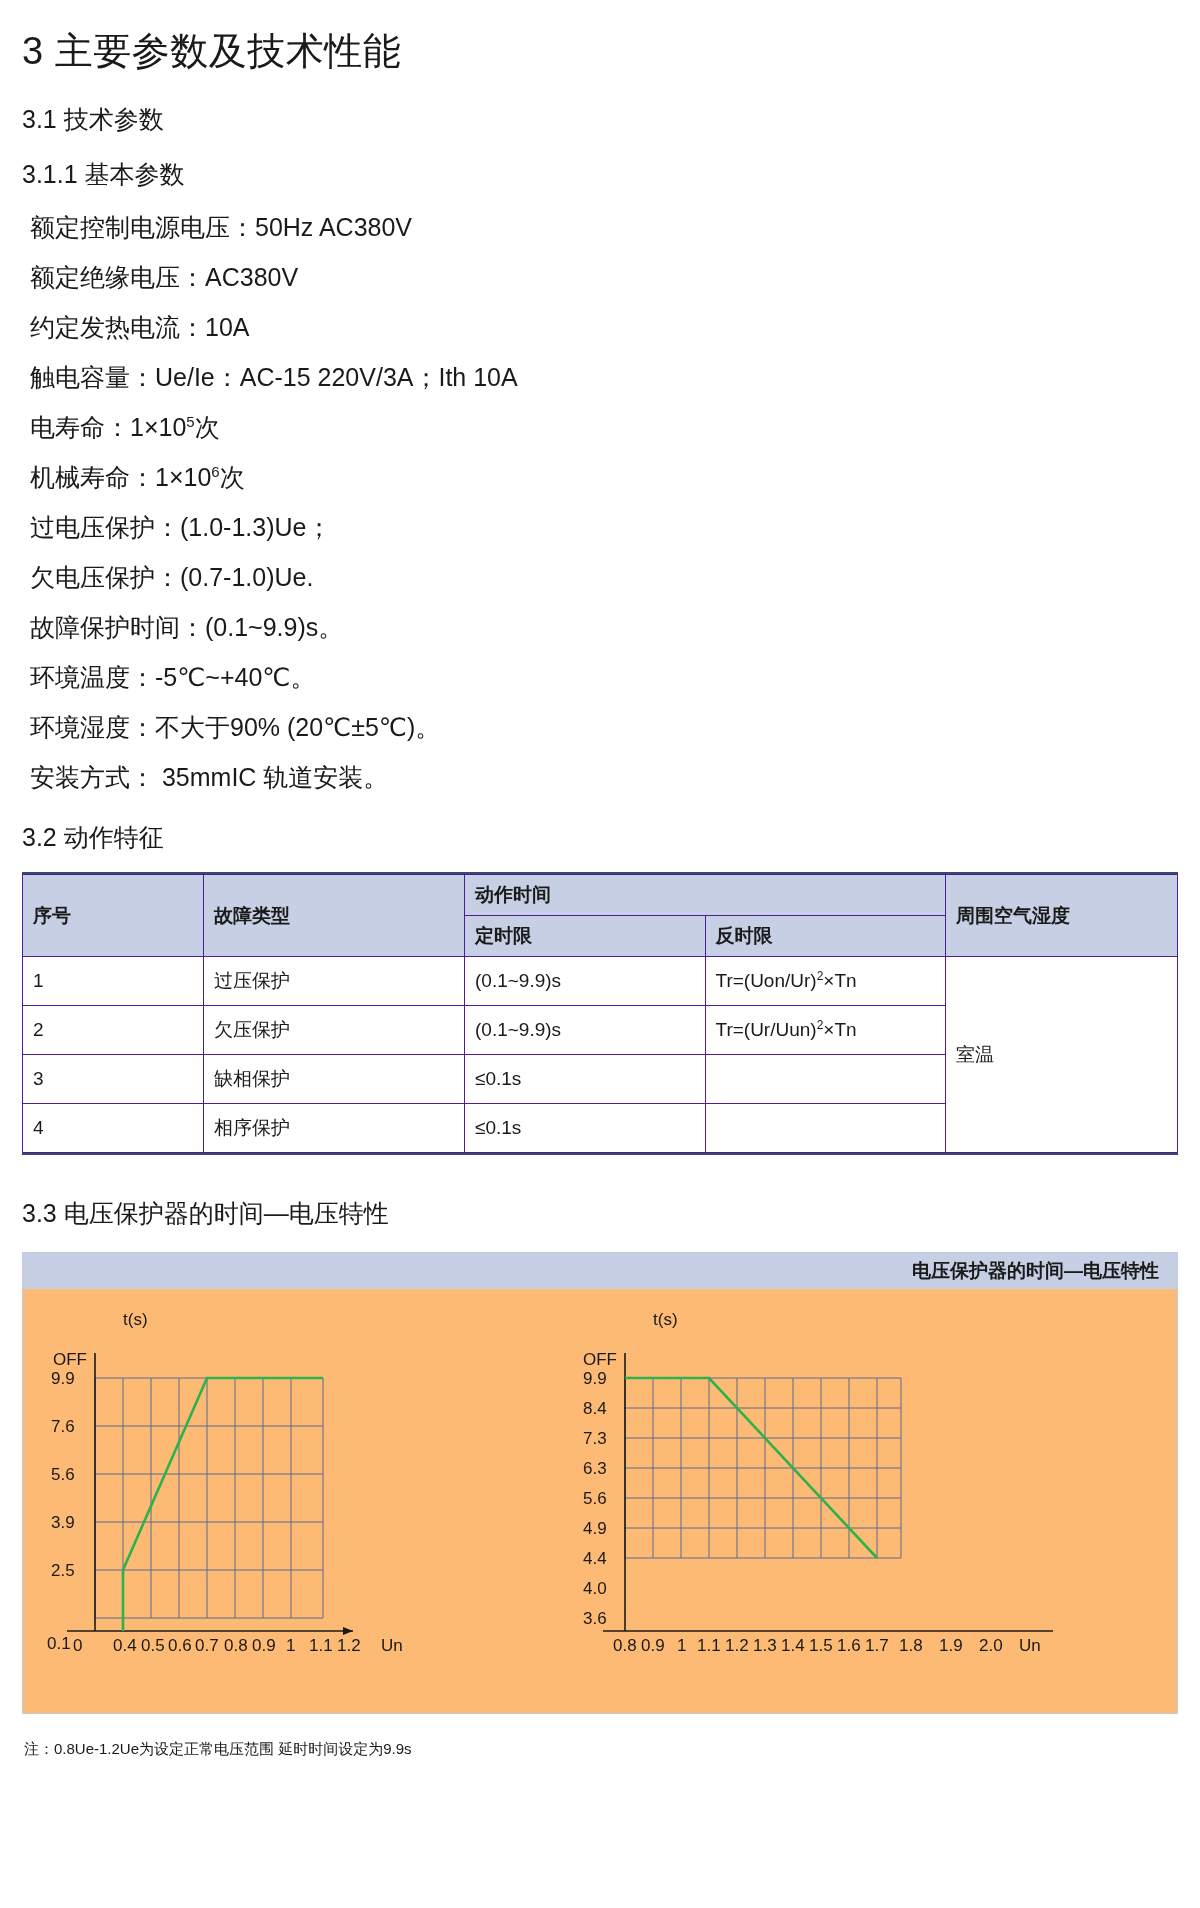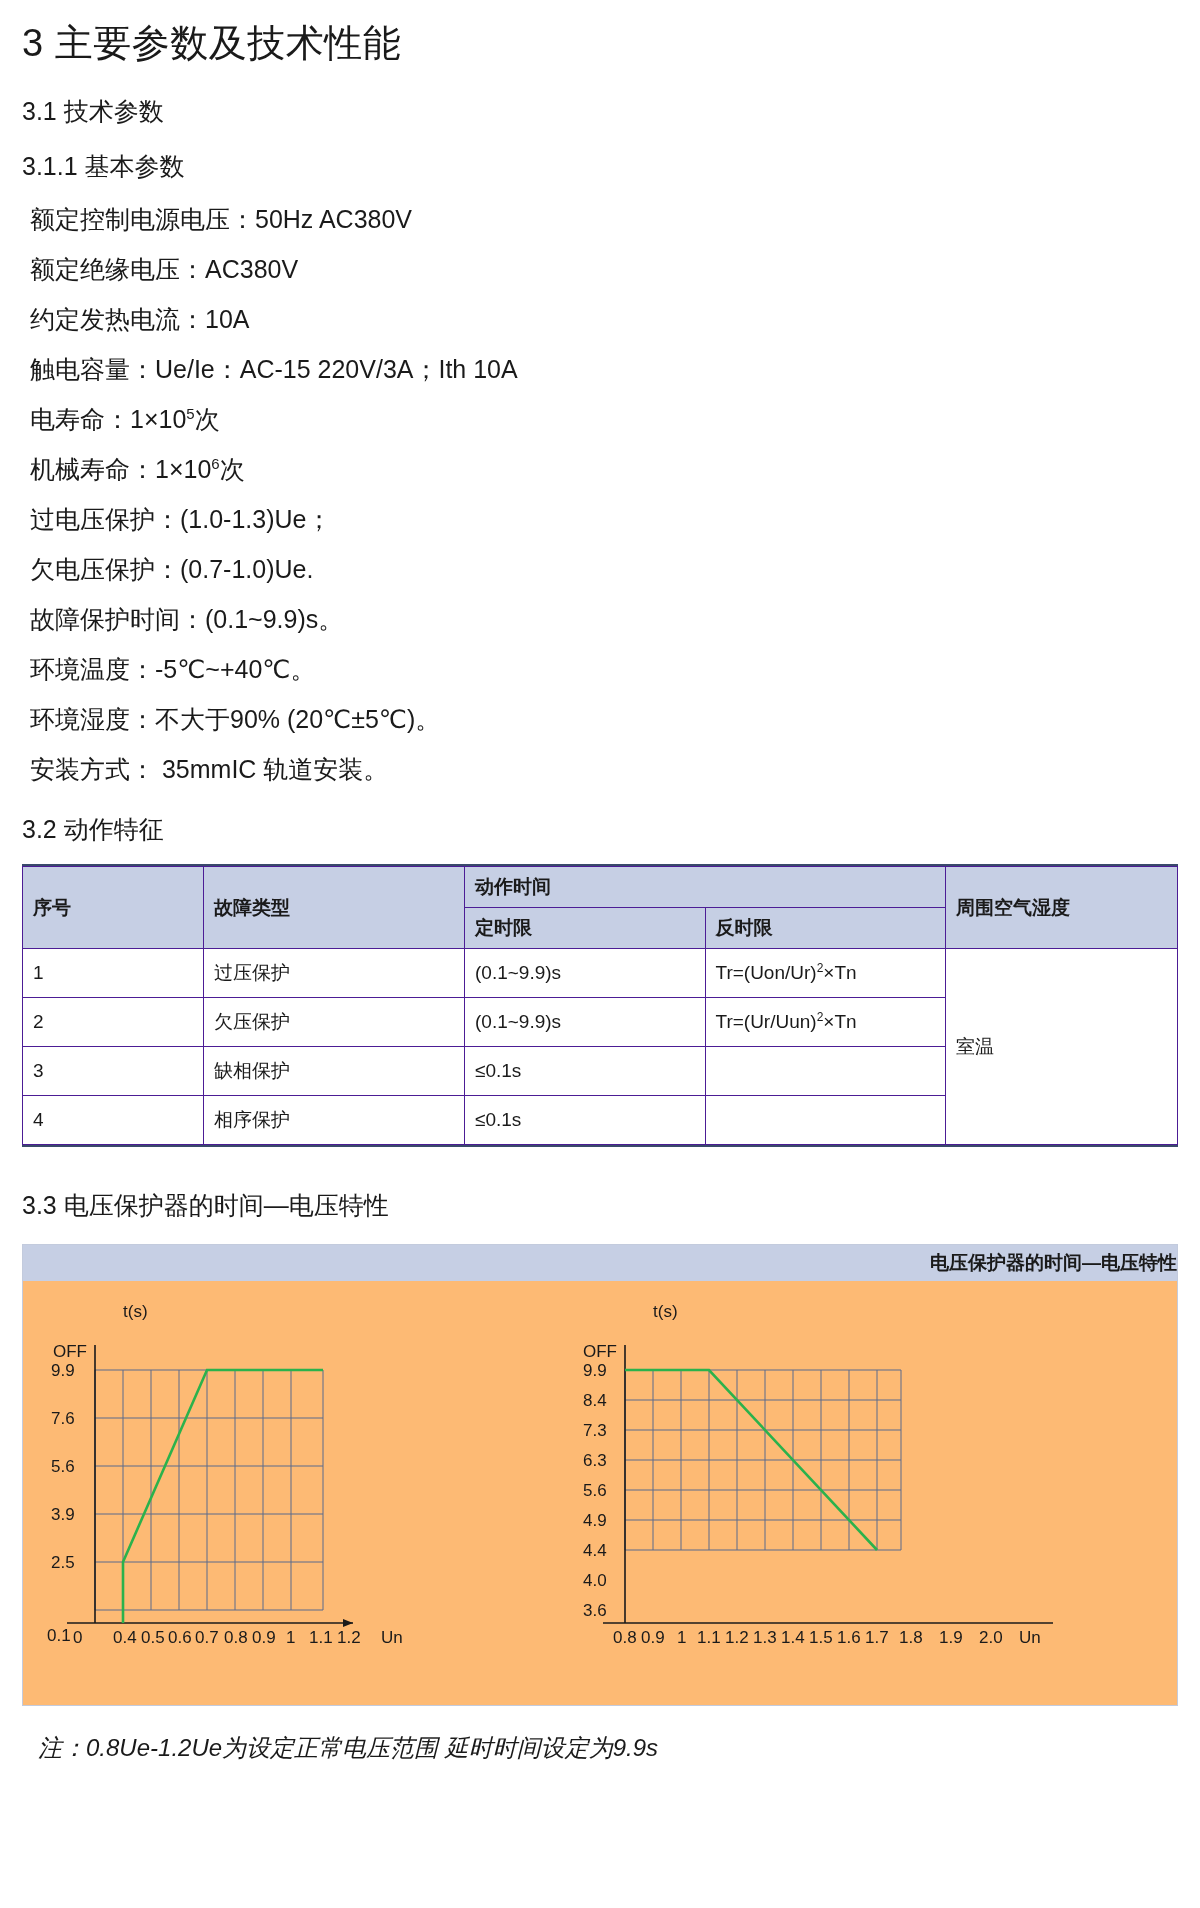--- a/index.html
+++ b/index.html
@@ -15,21 +15,21 @@
   .page {
     width: 1200px;
     min-height: 1908px;
     box-sizing: border-box;
     padding: 18px 22px 20px 22px;
     position: relative;
   }
   h1.sec-title {
     font-size: 38px;
     font-weight: 400;
-    margin: 0 0 26px 0;
+    margin: 8px 0 26px 0;
     letter-spacing: 0.5px;
   }
   h2.sub-title {
     font-size: 25px;
     font-weight: 400;
     margin: 0 0 22px 0;
   }
   h3.subsub-title {
     font-size: 25px;
     font-weight: 400;
@@ -96,34 +96,34 @@
     background: #eef1f7;
     border: 1px solid #c3cbdd;
     box-sizing: border-box;
   }
   .chart-panel-header {
     background: #c6cfe4;
     height: 36px;
     display: flex;
     align-items: center;
     justify-content: flex-end;
+    padding-right: 18px;
     font-size: 19px;
     font-weight: 700;
     color: #1a1a1a;
   }
   .chart-body {
     display: flex;
     padding: 14px 0 6px 0;
     background: #fdba74;
   }
   .chart-cell { position: relative; }
   .note {
-    font-size: 24px;
-    margin: 26px 0 0 16px;
-    font-style: italic;
+    font-size: 15px;
+    margin: 26px 0 0 2px;
   }
   svg text { font-family: "Liberation Sans", "DejaVu Sans", sans-serif; }
 </style>
 </head>
 <body>
 
 <div class="page">
 
   <h1 class="sec-title">
     <span>3</span>

